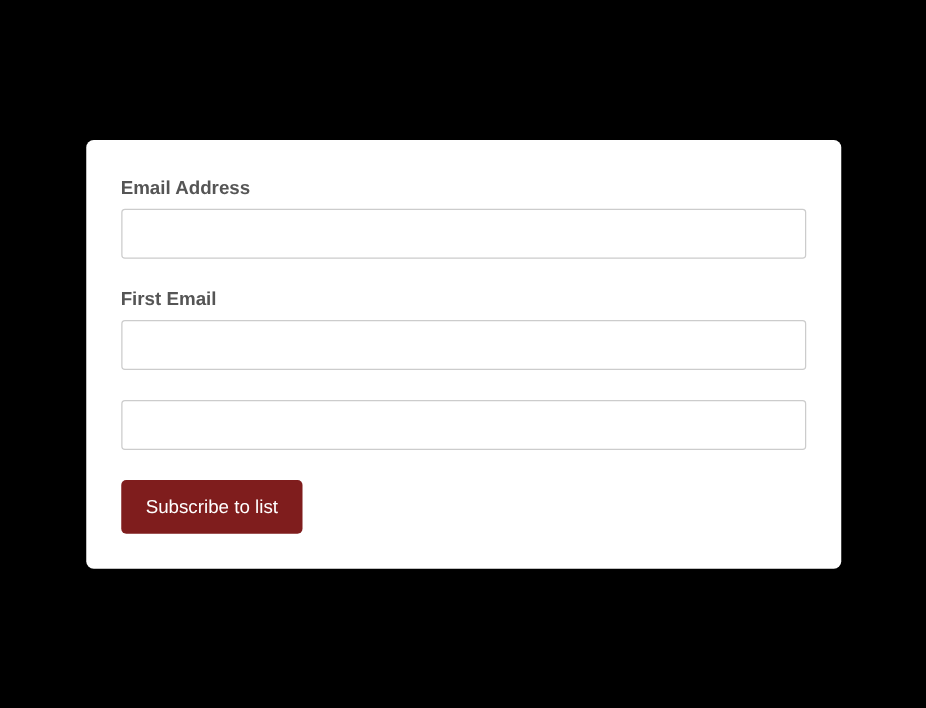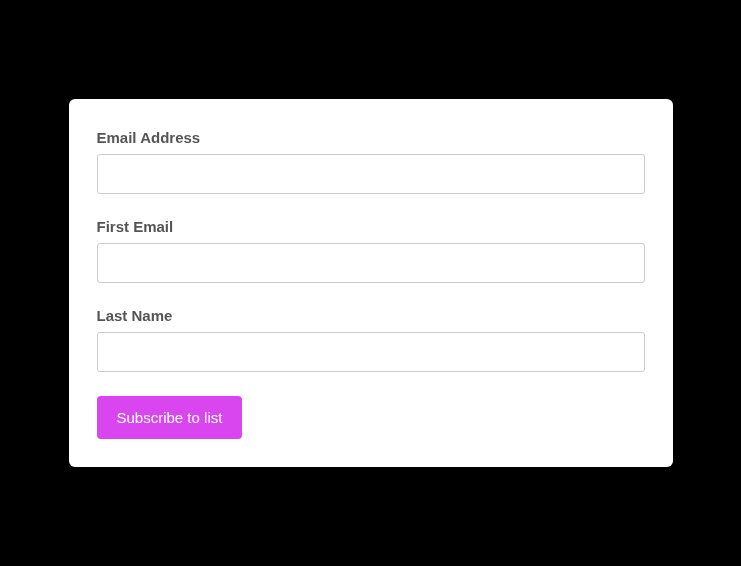--- a/index.html
+++ b/index.html
@@ -36,21 +36,21 @@
       width: 100%;
       height: 40px;
       border: 1px solid #cccccc;
       border-radius: 3px;
       padding: 8px 10px;
       font-size: 15px;
       background: #ffffff;
       color: #333333;
     }
     .submit-button {
-      background: #d946ef;
+      background: #7f1d1d;
       color: #ffffff;
       border: none;
       border-radius: 4px;
       padding: 13px 20px;
       font-size: 15px;
       cursor: pointer;
       font-family: inherit;
     }
   </style>
 </head>
@@ -61,19 +61,18 @@
     <label class="form-label">Email Address</label>
     <input type="text" class="form-input" value="" style="">
   </div>
 
   <div class="form-group">
     <label class="form-label">First Email</label>
     <input type="text" class="form-input" value="" style="">
   </div>
 
   <div class="form-group">
-    <label class="form-label">Last Name</label>
     <input type="text" class="form-input" value="" style="">
   </div>
 
 
   <button class="submit-button">Subscribe to list</button>
 </div>
 
 </body></html>

